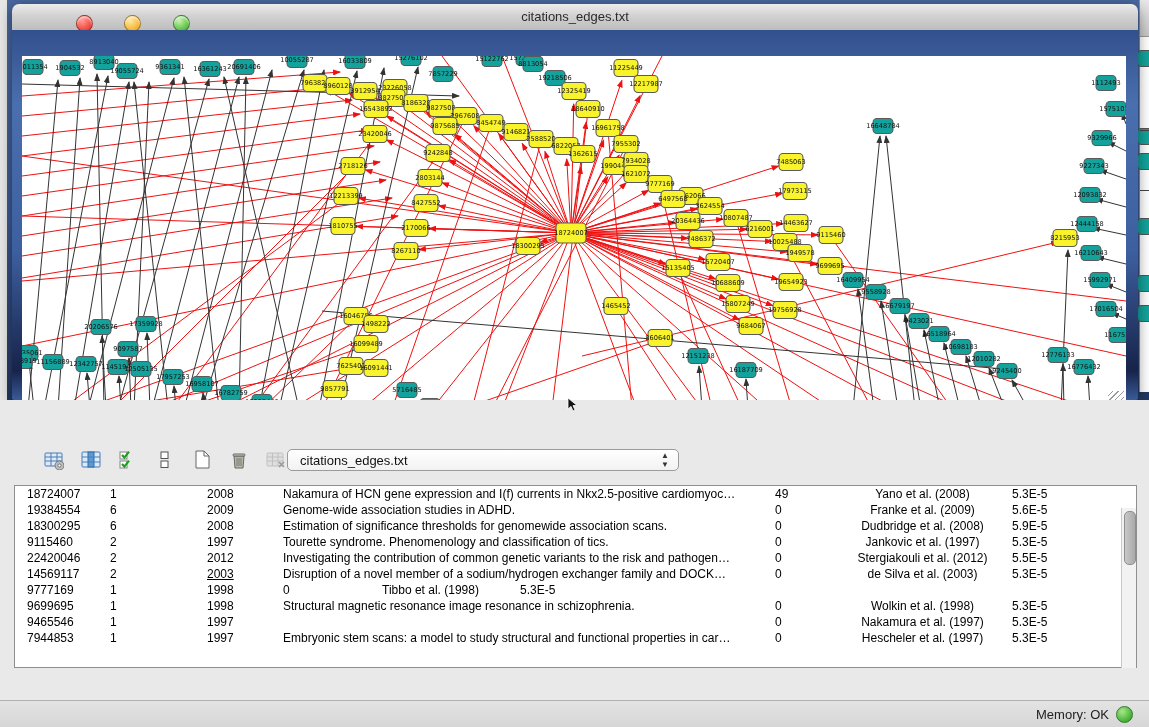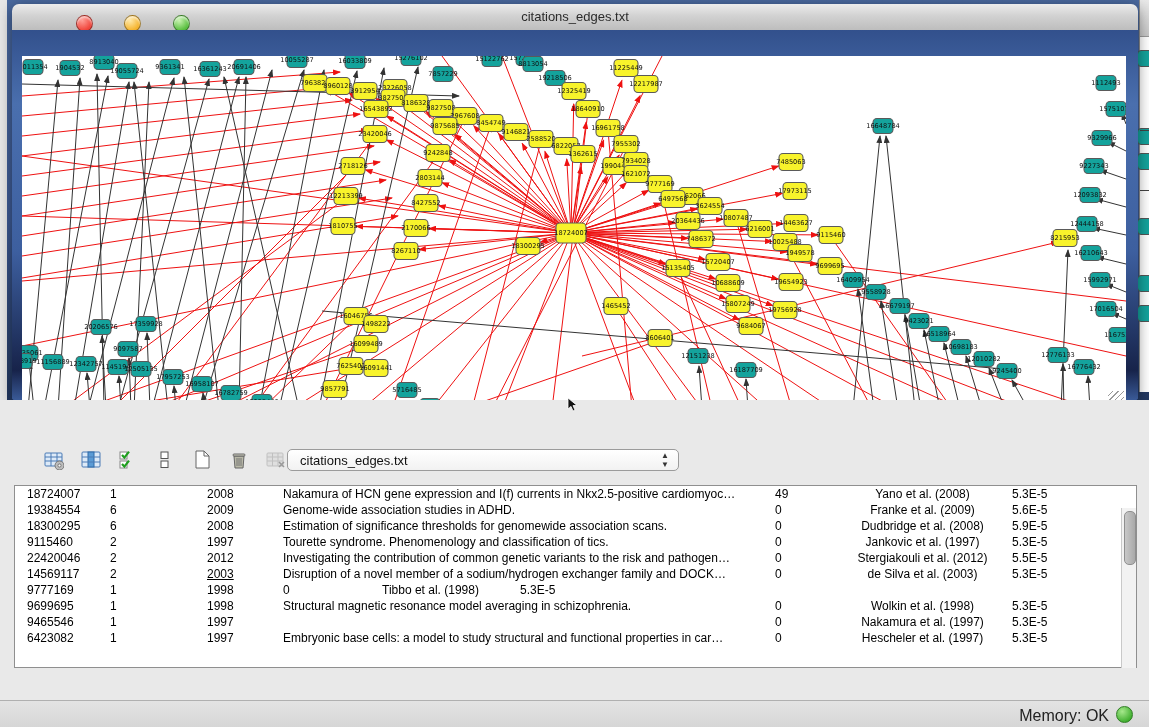--- a/index.html
+++ b/index.html
@@ -62,21 +62,21 @@
   .vthumb{position:absolute;left:2px;top:3px;width:10px;height:52px;border-radius:5px;
           background:linear-gradient(90deg,#c8c8c8,#a9a9a9);border:1px solid #8f8f8f;}
   
   .tabs{position:absolute;left:50%;top:273px;transform:translateX(-50%);display:flex;height:22px;
         border:1px solid #969696;border-radius:7px;overflow:hidden;background:#fff;box-shadow:0 1px 1px rgba(255,255,255,.8);}
   .tab{font-size:13px;line-height:22px;padding:0 14px;color:#111;background:#fdfdfd;border-right:1px solid #c4c4c4;cursor:pointer;}
   .tab:last-child{border-right:none;}
   .tab.selected{background:linear-gradient(180deg,#9b9b9b,#7d7d7d);color:#f3f3f3;}
   
   .statusbar{position:absolute;left:0;top:300px;width:100%;height:27px;background:linear-gradient(180deg,#e3e3e3,#d6d6d6);border-top:1px solid #b0b0b0;}
-  .memory{position:absolute;right:40px;top:6px;font-size:16px;color:#222;}
+  .memory{position:absolute;right:40px;top:6px;font-size:13px;color:#222;}
   .mem-dot{position:absolute;right:16px;top:5px;width:15px;height:15px;border-radius:50%;
            background:radial-gradient(circle at 35% 30%,#a6e88c,#3fae2e 75%);border:1px solid #2f7d24;}
   svg{display:block;}
   text.nlabel{font-family:"DejaVu Sans",sans-serif;}
 </style>
 </head>
 <body>
 
 <div class="desktop">
   <div class="desktop-left-margin"></div>
@@ -898,41 +898,41 @@
           <div class="tbl-cell" style="width: 76px;">1998</div>
           <div class="tbl-cell" style="width: 70px;">0</div>
           <div class="tbl-cell center" style="width: 167px;">Tibbo et al. (1998)</div>
           <div class="tbl-cell" style="width: 116px;">5.3E-5</div>
         </div>
         <div class="tbl-row">
           <div class="row-gutter"></div>
           <div class="tbl-cell" style="width: 83px;">9699695</div>
           <div class="tbl-cell" style="width: 97px;">1</div>
           <div class="tbl-cell" style="width: 76px;">1998</div>
-          <div class="tbl-cell" style="width: 492px;">Structural magnetic resonance model averaging in schizophrenia.</div>
+          <div class="tbl-cell" style="width: 492px;">Structural magnetic resonance image resonance in schizophrenia.</div>
           <div class="tbl-cell" style="width: 70px;">0</div>
           <div class="tbl-cell center" style="width: 167px;">Wolkin et al. (1998)</div>
           <div class="tbl-cell" style="width: 116px;">5.3E-5</div>
         </div>
         <div class="tbl-row">
           <div class="row-gutter"></div>
           <div class="tbl-cell" style="width: 83px;">9465546</div>
           <div class="tbl-cell" style="width: 97px;">1</div>
           <div class="tbl-cell" style="width: 76px;">1997</div>
           <div class="tbl-cell" style="width: 492px; margin-top: 29px;">Estimation of the future numbers of patients with mental disorders in Japan base…</div>
           <div class="tbl-cell" style="width: 70px;">0</div>
           <div class="tbl-cell center" style="width: 167px;">Nakamura et al. (1997)</div>
           <div class="tbl-cell" style="width: 116px;">5.3E-5</div>
         </div>
         <div class="tbl-row">
           <div class="row-gutter"></div>
-          <div class="tbl-cell" style="width: 83px;">6423082</div>
+          <div class="tbl-cell" style="width: 83px;">7944853</div>
           <div class="tbl-cell" style="width: 97px;">1</div>
           <div class="tbl-cell" style="width: 76px;">1997</div>
-          <div class="tbl-cell" style="width: 492px;">Embryonic base cells: a model to study structural and functional properties in car…</div>
+          <div class="tbl-cell" style="width: 492px;">Embryonic stem scans: a model to study structural and functional properties in car…</div>
           <div class="tbl-cell" style="width: 70px;">0</div>
           <div class="tbl-cell center" style="width: 167px;">Hescheler et al. (1997)</div>
           <div class="tbl-cell" style="width: 116px;">5.3E-5</div>
         </div>
       </div>
     <div class="vscroll">
         <div class="vthumb"></div>
       </div>
   </div>
 

